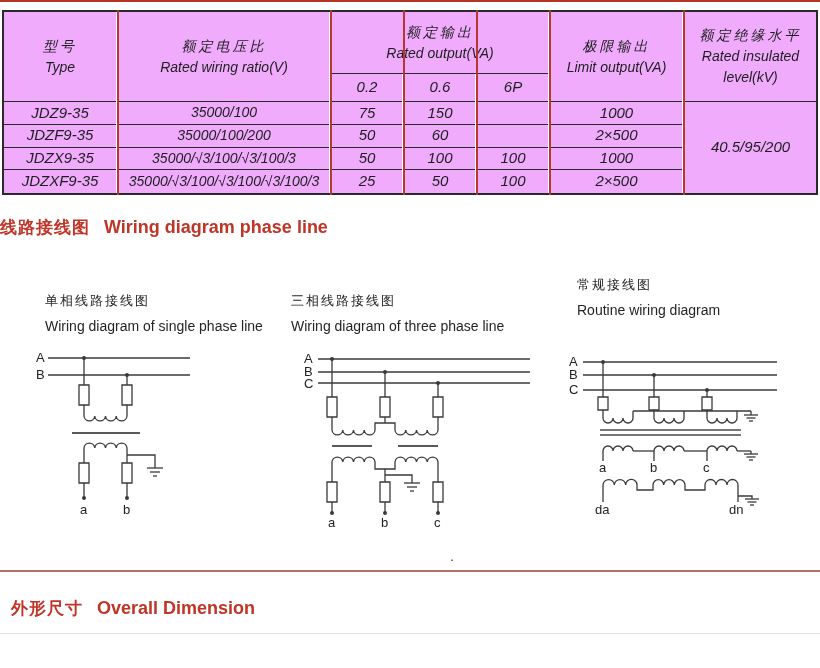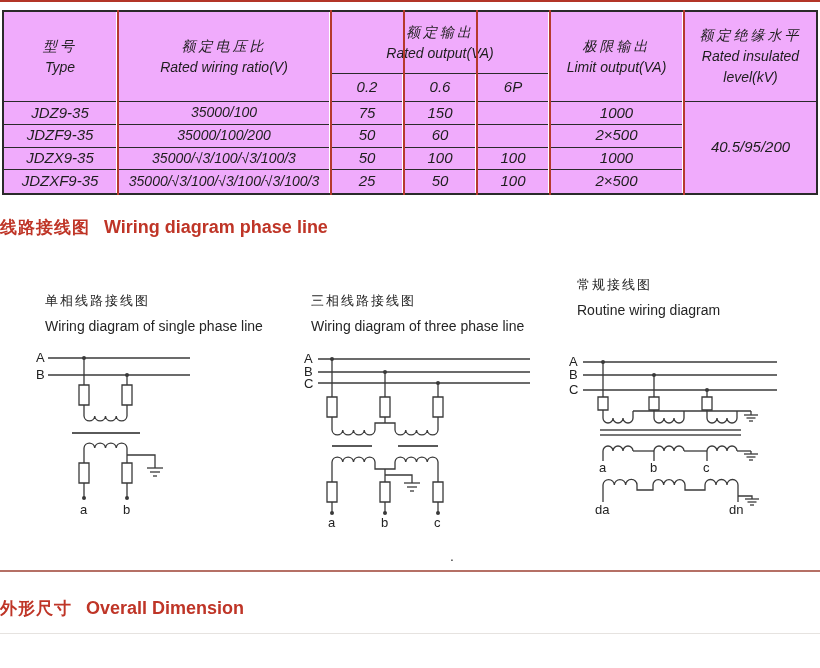--- a/index.html
+++ b/index.html
@@ -190,21 +190,21 @@
 <div class="section-head" style="left:0; top:216px">
   <span class="zh-t">线路接线图</span>
   <span class="en-t">Wiring diagram phase line</span>
 </div>
 <div class="rule-red"></div>
 
 <div class="dia-label" style="left:45px; top:292px">
   <span class="zh-l">单相线路接线图</span>
   <span class="en-l">Wiring diagram of single phase line</span>
 </div>
-<div class="dia-label" style="left:311px; top:292px">
+<div class="dia-label" style="left:291px; top:292px">
   <span class="zh-l">三相线路接线图</span>
   <span class="en-l">Wiring diagram of three phase line</span>
 </div>
 <div class="dia-label" style="left:577px; top:276px">
   <span class="zh-l">常规接线图</span>
   <span class="en-l">Routine wiring diagram</span>
 </div>
 
 <svg class="dia" style="left:28px; top:348px" width="200" height="175" viewBox="0 0 200 175">
   <g>
@@ -376,17 +376,17 @@
     </g>
     <text class="lbl" x="30" y="164">da</text>
     <text class="lbl" x="164" y="164">dn</text>
   </g>
 </svg>
 
 <span class="tiny-dot">.</span>
 
 <div class="rule-tan"></div>
 
-<div class="section-head" style="left:0; top:597px">
+<div class="section-head" style="left:11px; top:597px">
   <span class="zh-t">外形尺寸</span>
   <span class="en-t">Overall Dimension</span>
 </div>
 <div class="rule-faint"></div>
 
 </body></html>

